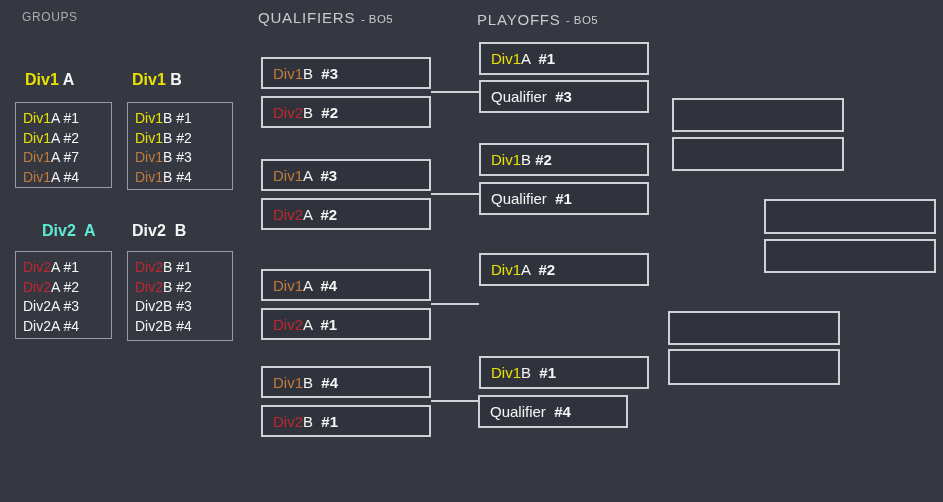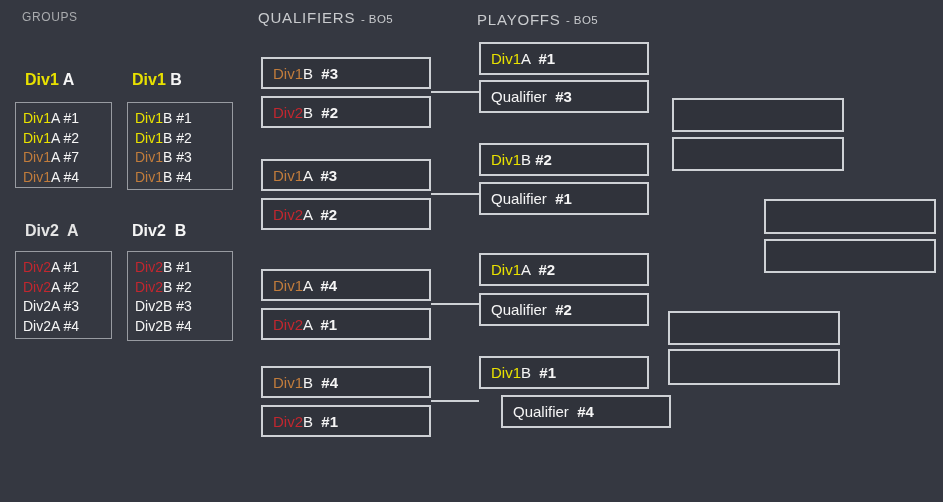--- a/index.html
+++ b/index.html
@@ -26,21 +26,21 @@
 </style>
 </head>
 <body>
 
 <div class="stage">
 
   <div class="abs sec-title" style="left:22px;top:10px">GROUPS</div>
 
   <div class="abs gheading" style="left:25px;top:71px"><span style="color: rgb(232, 225, 0);">Div1</span><span style="color: rgb(245, 245, 245);"> A</span></div>
   <div class="abs gheading" style="left:132px;top:71px"><span style="color: rgb(232, 225, 0);">Div1</span><span style="color: rgb(245, 245, 245);"> B</span></div>
-  <div class="abs gheading" style="left:25px;top:222px"><span style="color: #e5e5e5;">Div2  A</span></div>
+  <div class="abs gheading" style="left:25px;top:222px"><span style="color: #5eead4; margin-left: 17px;">Div2  A</span></div>
   <div class="abs gheading" style="left:132px;top:222px"><span style="color: rgb(245, 245, 245); margin-top: 24px;">Div2  B</span></div>
 
   <div class="abs gbox" style="left:15px;top:102px;width:97px;height:86px">
     <div class="grow"><span style="color: rgb(232, 225, 0);">Div1</span><span style="color: rgb(245, 245, 245);">A #1</span></div>
     <div class="grow"><span style="color: rgb(232, 225, 0);">Div1</span><span style="color: rgb(245, 245, 245);">A #2</span></div>
     <div class="grow"><span style="color: rgb(193, 124, 60);">Div1</span><span style="color: rgb(245, 245, 245);">A #7</span></div>
     <div class="grow"><span style="color: rgb(193, 124, 60);">Div1</span><span style="color: rgb(245, 245, 245);">A #4</span></div>
   </div>
   <div class="abs gbox" style="left:127px;top:102px;width:106px;height:88px">
     <div class="grow"><span style="color: rgb(232, 225, 0);">Div1</span><span style="color: rgb(245, 245, 245);">B #1</span></div>
@@ -110,28 +110,25 @@
   <div class="abs slot" style="left:479px;top:143px;width:170px;height:33px">
     <span class="slot-text"><span style="color: rgb(232, 225, 0);">Div1</span><span style="color: rgb(245, 245, 245);">B </span><span class="b" style="color: rgb(245, 245, 245);">#2</span></span>
     </div>
   <div class="abs slot" style="left:479px;top:182px;width:170px;height:33px">
     <span class="slot-text"><span style="color: rgb(245, 245, 245);">Qualifier  </span><span class="b" style="color: rgb(245, 245, 245);">#1</span></span>
     </div>
 
   <div class="abs slot" style="left:479px;top:253px;width:170px;height:33px">
     <span class="slot-text"><span style="color: rgb(232, 225, 0);">Div1</span><span style="color: rgb(245, 245, 245);">A  </span><span class="b" style="color: rgb(245, 245, 245);">#2</span></span>
     </div>
-  <div class="abs slot" style="left:479px;top:293px;width:170px;height:33px">
-    <span class="slot-text"><span style="color: rgb(245, 245, 245);">Qualifier  </span><span class="b" style="color: rgb(245, 245, 245);">#2</span></span>
-    </div>
 
   <div class="abs slot" style="left:479px;top:356px;width:170px;height:33px">
     <span class="slot-text"><span style="color: rgb(232, 225, 0);">Div1</span><span style="color: rgb(245, 245, 245);">B  </span><span class="b" style="color: rgb(245, 245, 245);">#1</span></span>
     </div>
-  <div class="abs slot" style="left:501px;top:395px;width:170px;height:33px">
+  <div class="abs slot" style="left:478px;top:395px;width:150px;height:33px">
     <span class="slot-text"><span style="color: rgb(245, 245, 245);">Qualifier  </span><span class="b" style="color: rgb(245, 245, 245);">#4</span></span>
     </div>
 
   <div class="abs emptyslot" style="left:672px;top:98px;width:172px;height:34px"></div>
   <div class="abs emptyslot" style="left:672px;top:137px;width:172px;height:34px"></div>
 
   <div class="abs emptyslot" style="left:764px;top:199px;width:172px;height:35px"></div>
   <div class="abs emptyslot" style="left:764px;top:239px;width:172px;height:34px"></div>
 
   <div class="abs emptyslot" style="left:668px;top:311px;width:172px;height:34px"></div>

